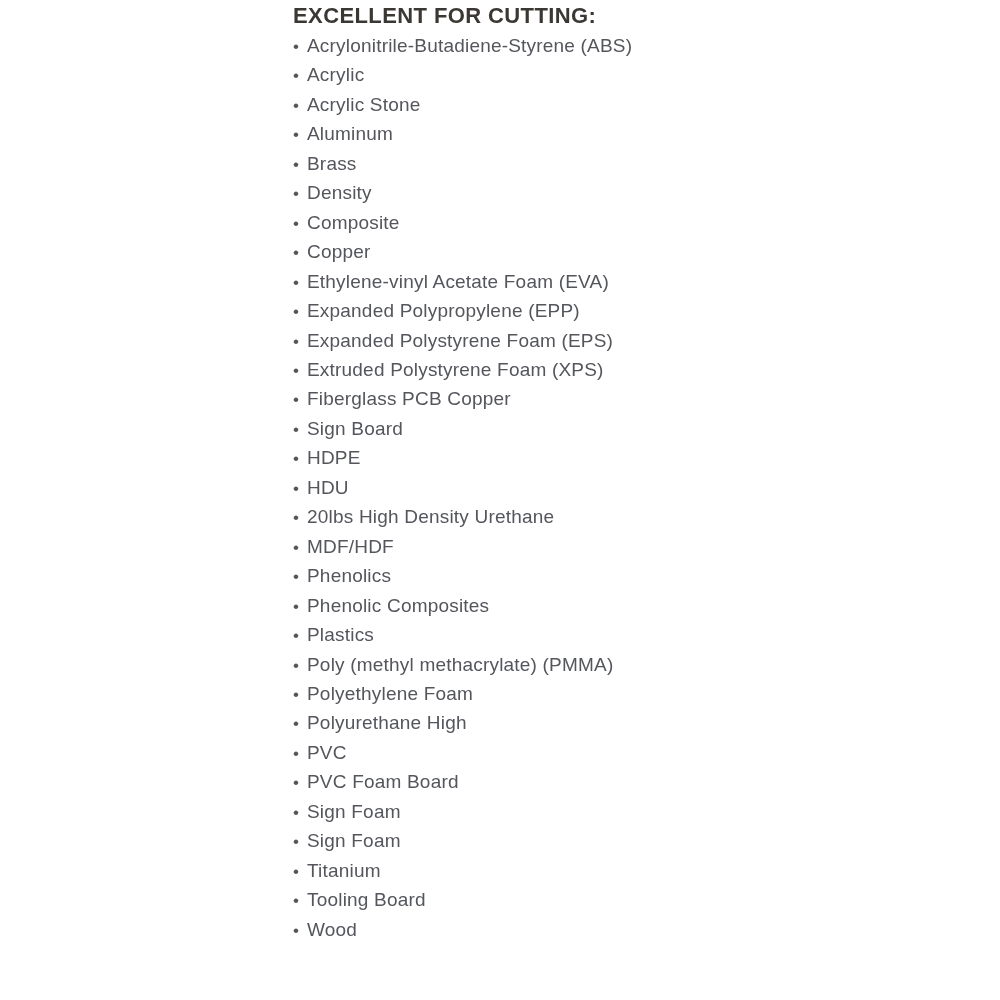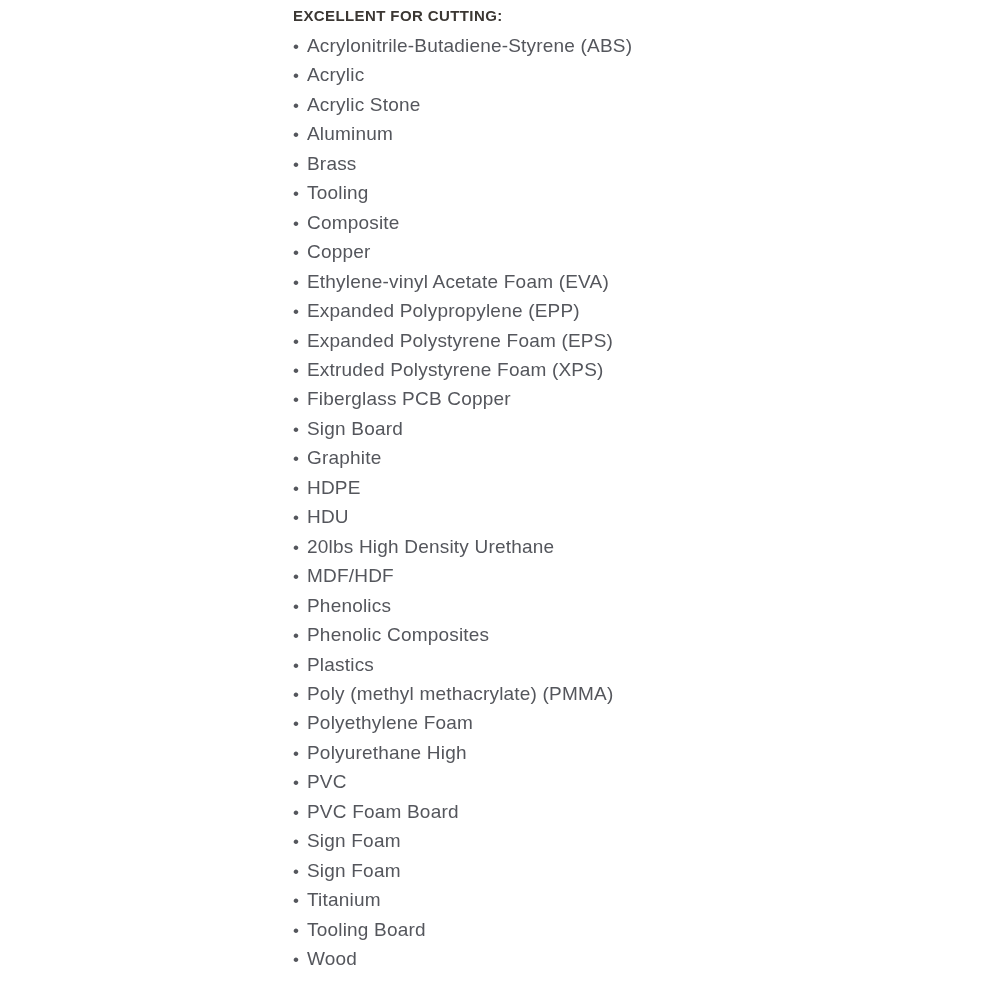--- a/index.html
+++ b/index.html
@@ -16,21 +16,21 @@
     font-family: "Liberation Sans", sans-serif;
   }
   .content {
     position: absolute;
     left: 293px;
     top: 4px;
     width: 700px;
   }
   .heading {
     margin: 0 0 4px 0;
-    font-size: 15px;
+    font-size: 22px;
     font-weight: 700;
     letter-spacing: 0.4px;
     line-height: 24px;
     color: #3b3733;
   }
   ul.material-list {
     margin: 0;
     padding: 0;
     list-style: none;
   }
@@ -53,30 +53,29 @@
 
 <div class="page">
   <div class="content">
     <h2 class="heading">EXCELLENT FOR CUTTING:</h2>
     <ul class="material-list">
         <li><span class="bullet">•</span><span>Acrylonitrile-Butadiene-Styrene (ABS)</span></li>
         <li><span class="bullet">•</span><span>Acrylic</span></li>
         <li><span class="bullet">•</span><span>Acrylic Stone</span></li>
         <li><span class="bullet">•</span><span>Aluminum</span></li>
         <li><span class="bullet">•</span><span>Brass</span></li>
-        <li><span class="bullet">•</span><span>Tooling</span></li>
+        <li><span class="bullet">•</span><span>Density</span></li>
         <li><span class="bullet">•</span><span>Composite</span></li>
         <li><span class="bullet">•</span><span>Copper</span></li>
         <li><span class="bullet">•</span><span>Ethylene-vinyl Acetate Foam (EVA)</span></li>
         <li><span class="bullet">•</span><span>Expanded Polypropylene (EPP)</span></li>
         <li><span class="bullet">•</span><span>Expanded Polystyrene Foam (EPS)</span></li>
         <li><span class="bullet">•</span><span>Extruded Polystyrene Foam (XPS)</span></li>
         <li><span class="bullet">•</span><span>Fiberglass PCB Copper</span></li>
         <li><span class="bullet">•</span><span>Sign Board</span></li>
-        <li><span class="bullet">•</span><span>Graphite</span></li>
         <li><span class="bullet">•</span><span>HDPE</span></li>
         <li><span class="bullet">•</span><span>HDU</span></li>
         <li><span class="bullet">•</span><span>20lbs High Density Urethane</span></li>
         <li><span class="bullet">•</span><span>MDF/HDF</span></li>
         <li><span class="bullet">•</span><span>Phenolics</span></li>
         <li><span class="bullet">•</span><span>Phenolic Composites</span></li>
         <li><span class="bullet">•</span><span>Plastics</span></li>
         <li><span class="bullet">•</span><span>Poly (methyl methacrylate) (PMMA)</span></li>
         <li><span class="bullet">•</span><span>Polyethylene Foam</span></li>
         <li><span class="bullet">•</span><span>Polyurethane High</span></li>

